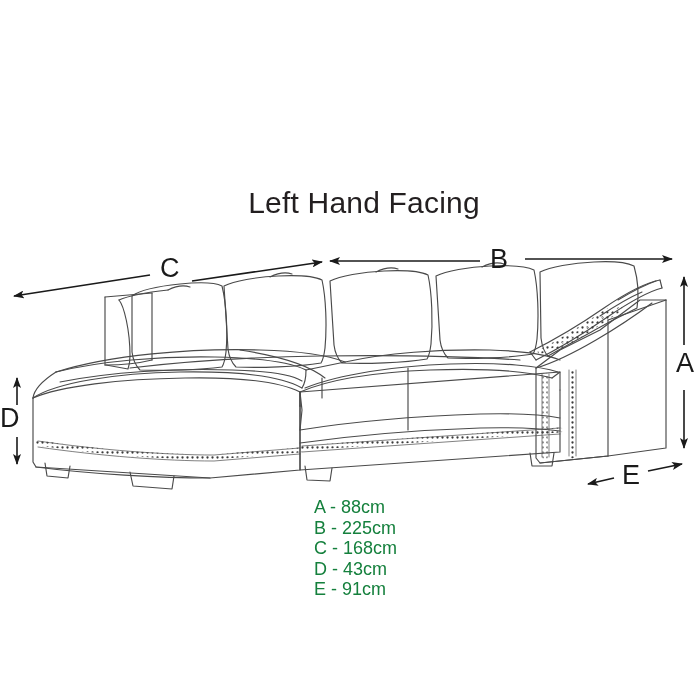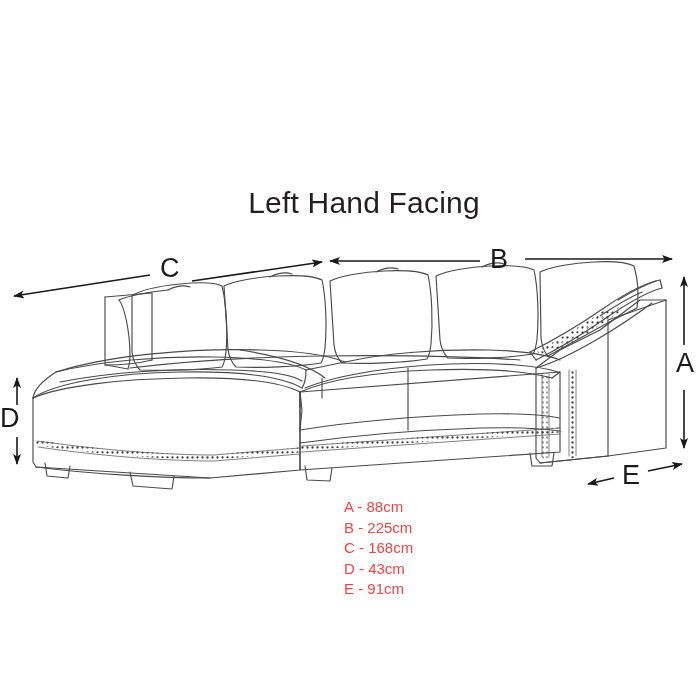--- a/index.html
+++ b/index.html
@@ -28,25 +28,25 @@
     top: 186px;
     width: 700px;
     text-align: center;
     font-size: 30px;
     color: #231f20;
     letter-spacing: 0.2px;
     font-family: "Liberation Sans", sans-serif;
   }
   .dim-list {
     position: absolute;
-    left: 344px;
+    left: 314px;
     top: 497px;
-    font-size: 15px;
+    font-size: 18px;
     line-height: 20.6px;
-    color: #ef4444;
+    color: #15803d;
     font-family: "Liberation Sans", sans-serif;
     white-space: nowrap;
   }
   .dim-list div { white-space: pre; }
   .label-letter {
     position: absolute;
     font-size: 27px;
     color: #1a1a1a;
     font-family: "Liberation Sans", sans-serif;
     line-height: 1;

